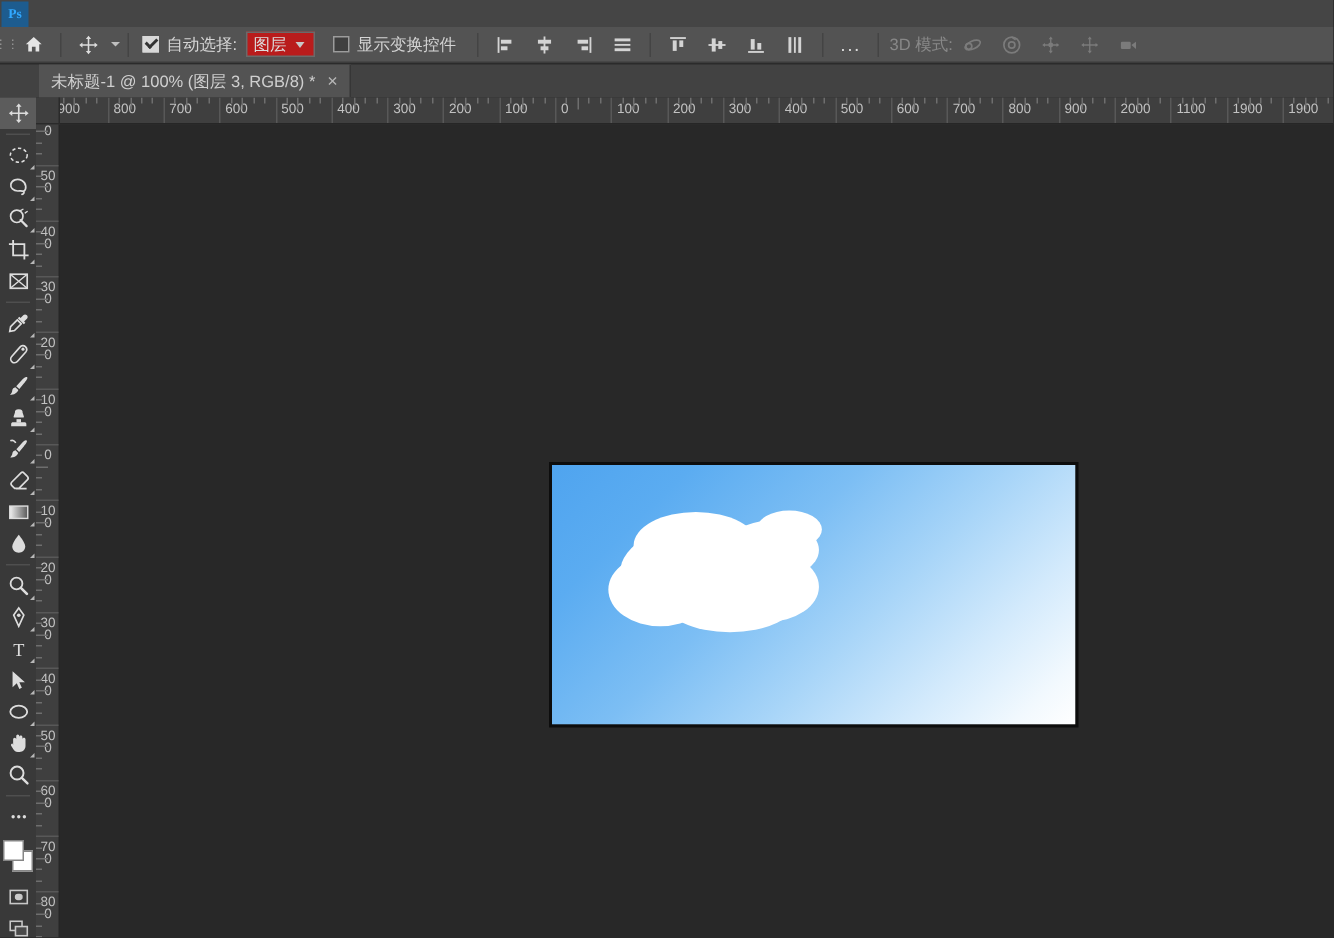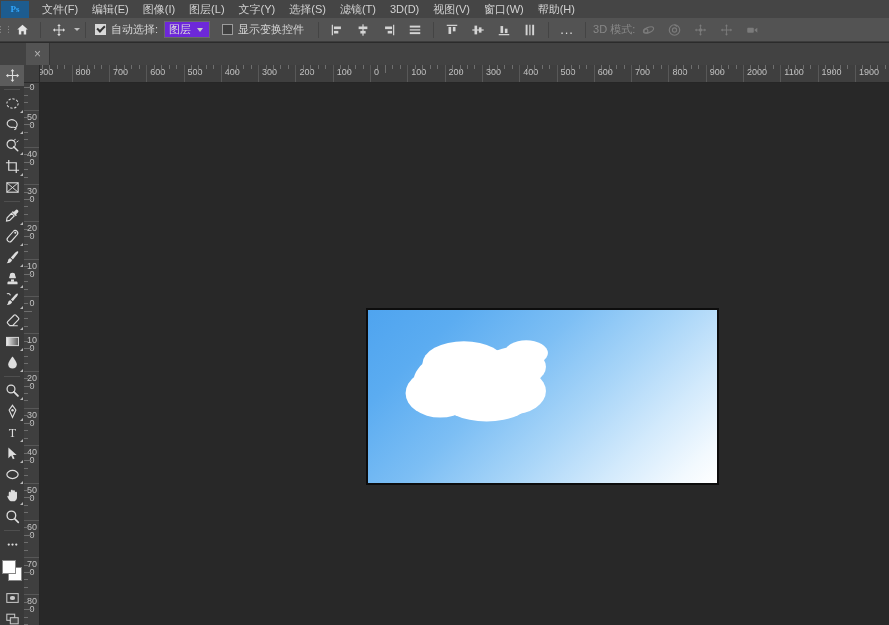--- a/index.html
+++ b/index.html
@@ -12,21 +12,21 @@
   }
   #app { position: relative; width: 889px; height: 625px; }
 
   
   .menubar {
     position: absolute; left: 0; top: 0; width: 889px; height: 18px;
     background: #454545;
     display: flex; align-items: center;
   }
   .ps-logo {
-    width: 28px; height: 17px; margin-left: 1px; margin-right: 6px;
+    width: 18px; height: 17px; margin-left: 1px; margin-right: 6px;
     background: #1d5c8f; color: #31a8ff;
     display: flex; align-items: center; justify-content: center;
     font-size: 9px; font-weight: bold; font-family: "Liberation Serif", serif;
   }
   .menu-item {
     color: #d2d2d2; font-size: 11px; padding: 0 7px; height: 18px;
     line-height: 18px; white-space: nowrap;
   }
 
   
@@ -53,21 +53,21 @@
     display: inline-flex; align-items: center; justify-content: center;
     margin-right: 5px; flex: none;
   }
   .chk.on { background: #d8d8d8; border-color: #d8d8d8; }
   .chk.on::after {
     content: ""; width: 6px; height: 3px;
     border-left: 2px solid #333; border-bottom: 2px solid #333;
     transform: rotate(-45deg) translate(1px,-1px);
   }
   .combo {
-    height: 17px; min-width: 46px; background: #6d28d9;
+    height: 17px; min-width: 46px; background: #b91c1c;
     border: 1px solid #6a6a6a; color: #dcdcdc; font-size: 11px;
     display: flex; align-items: center; padding: 0 4px; gap: 6px;
     margin-left: 6px;
   }
   .caret {
     width: 0; height: 0; border-left: 3.5px solid transparent;
     border-right: 3.5px solid transparent; border-top: 4px solid #c8c8c8;
   }
   .small-caret {
     width: 0; height: 0; border-left: 3px solid transparent;
@@ -168,33 +168,20 @@
     position: absolute; right: 0; top: 83px; width: 0px; height: 542px;
   }
 </style>
 </head>
 <body>
 
 <div id="app">
 
   <div class="menubar">
     <div class="ps-logo">Ps</div>
-    <div id="menu-items" style="display:flex;align-items:center;">
-        <div class="menu-item">文件(F)</div>
-        <div class="menu-item">编辑(E)</div>
-        <div class="menu-item">图像(I)</div>
-        <div class="menu-item">图层(L)</div>
-        <div class="menu-item">文字(Y)</div>
-        <div class="menu-item">选择(S)</div>
-        <div class="menu-item">滤镜(T)</div>
-        <div class="menu-item">3D(D)</div>
-        <div class="menu-item">视图(V)</div>
-        <div class="menu-item">窗口(W)</div>
-        <div class="menu-item">帮助(H)</div>
-      </div>
   </div>
 
   <div class="optionsbar">
     <div class="opt-gripper">⋮⋮</div>
 
     <div class="opt-btn" title="Home">
       <svg width="13" height="13" viewBox="0 0 16 16" aria-hidden="true">
         <path d="M8 2 L14.5 8 L12.5 8 L12.5 14 L9.5 14 L9.5 10 L6.5 10 L6.5 14 L3.5 14 L3.5 8 L1.5 8 Z" fill="#e4e4e4"></path>
       </svg>
     </div>
@@ -321,20 +308,21 @@
     <div class="opt-btn">
       <svg width="15" height="14" viewBox="0 0 16 16">
           <rect x="2" y="5.5" width="7.5" height="5.5" rx="1" fill="#7b7b7b"></rect>
           <path d="M10 8 L13.5 5.5 L13.5 11 Z" fill="#7b7b7b"></path>
         </svg>
     </div>
   </div>
 
   <div class="tabbar">
     <div class="doc-tab">
+      <span>未标题-1 @ 100% (图层 3, RGB/8) *</span>
       <span class="tab-close">×</span>
     </div>
   </div>
 
   <div class="toolbar">
     <div id="tools-host">
         <div class="tool active">
           <svg width="15" height="15" viewBox="0 0 16 16">
             <path d="M8 1 L10 3.4 L8.6 3.4 L8.6 7.4 L12.6 7.4 L12.6 6 L15 8 L12.6 10 L12.6 8.6 L8.6 8.6 L8.6 12.6 L10 12.6 L8 15 L6 12.6 L7.4 12.6 L7.4 8.6 L3.4 8.6 L3.4 10 L1 8 L3.4 6 L3.4 7.4 L7.4 7.4 L7.4 3.4 L6 3.4 Z" fill="#ddd"></path>
           </svg>

